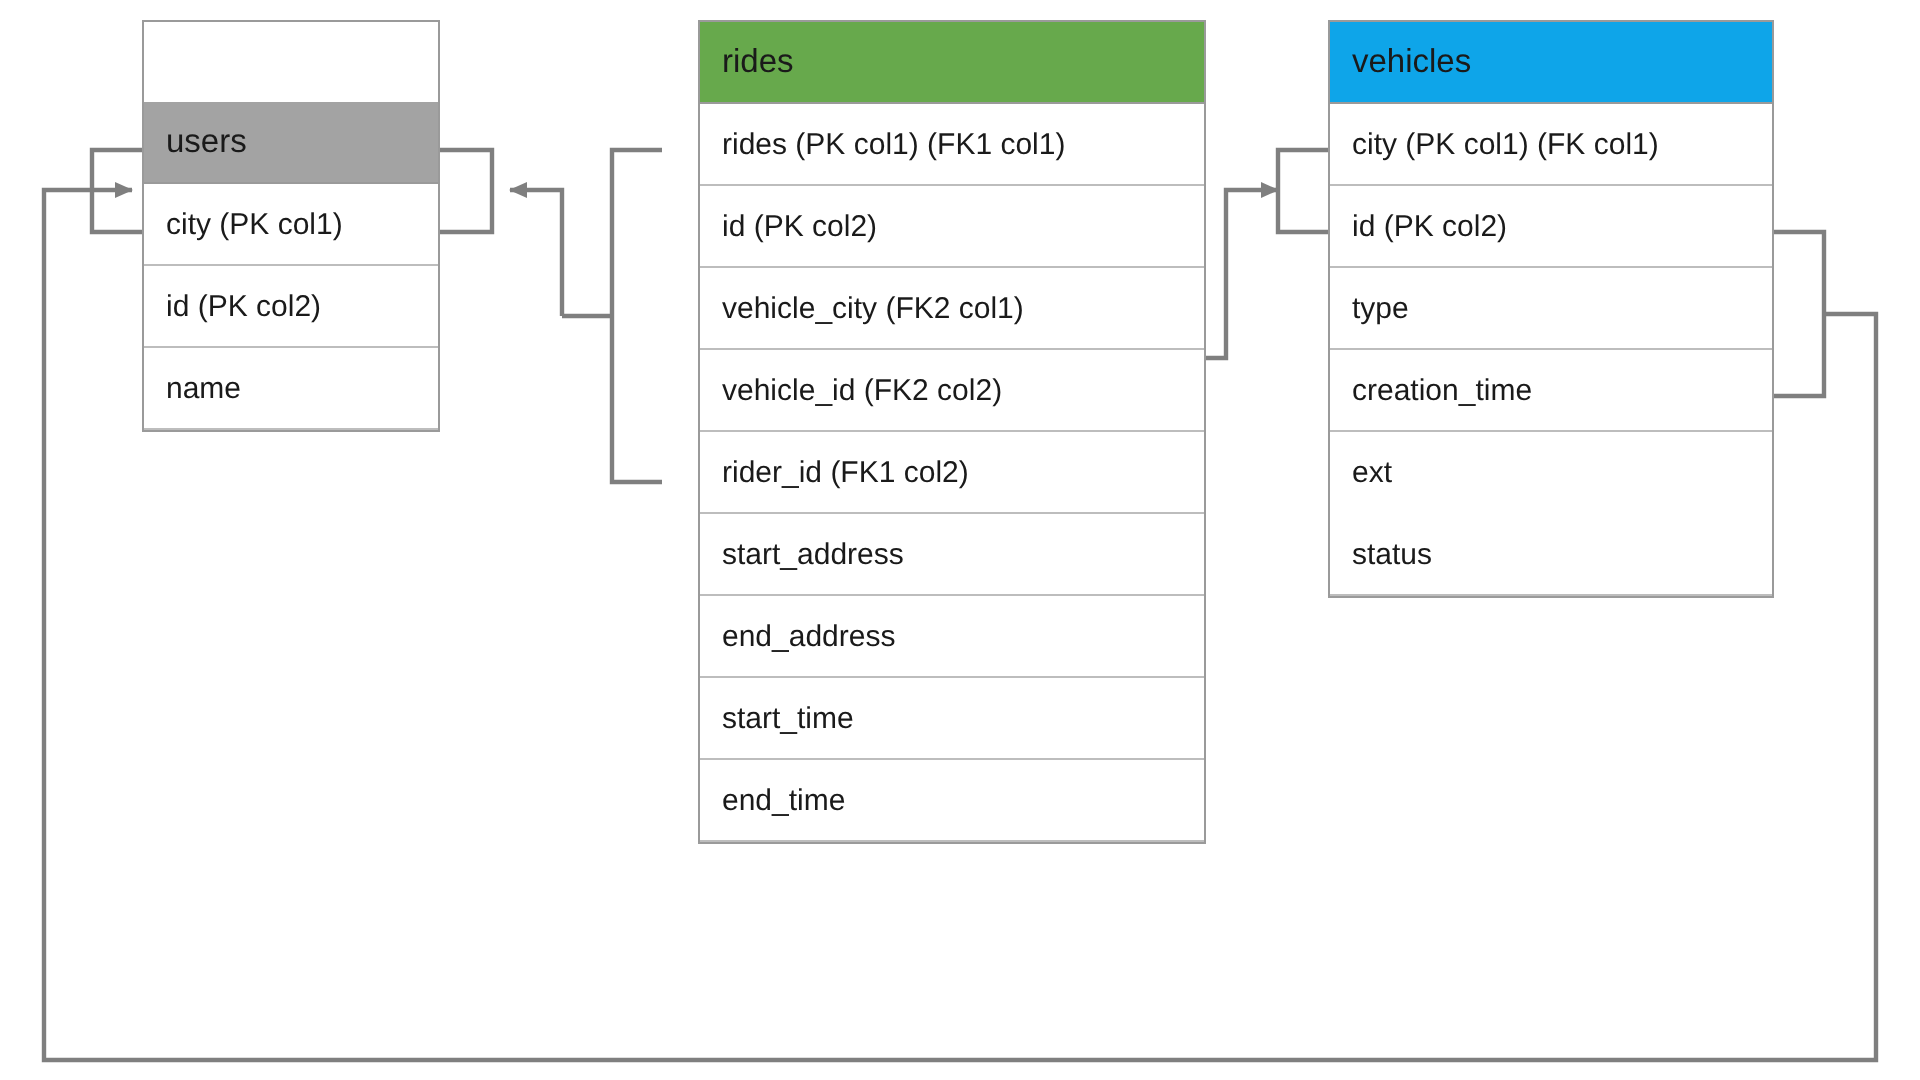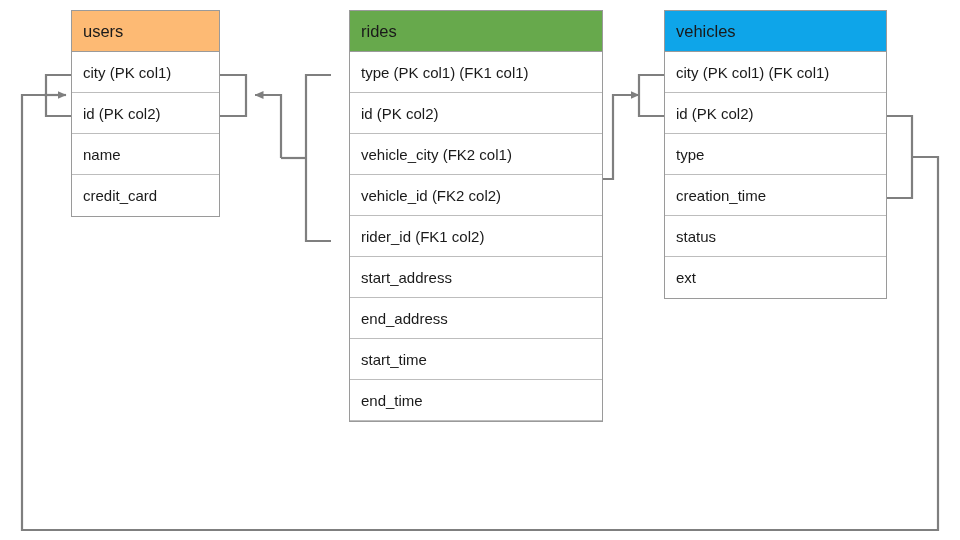--- a/index.html
+++ b/index.html
@@ -83,43 +83,42 @@
 
     <g>
       <path d="M887,116 L912,116 L912,198 L887,198" fill="none" stroke="#7f7f7f" stroke-width="2.2"></path>
       <path d="M912,157 L938,157 L938,530 L22,530 L22,95 L44,95" fill="none" stroke="#7f7f7f" stroke-width="2.2"></path>
       <path d="M71,75 L46,75 L46,116 L71,116" fill="none" stroke="#7f7f7f" stroke-width="2.2"></path>
       <path d="M44,95 L66,95" fill="none" stroke="#7f7f7f" stroke-width="2.2" marker-end="url(#arrowhead)"></path>
     </g>
   </svg>
 
   <div class="table-box" style="left:71px; top:10px; width:149px;">
-    <div class="table-header" style="background:#fdba74;">users</div>
+    <div class="table-header" style="background:#a3a3a3;margin-top:40px;">users</div>
     <div class="table-row">city (PK col1)</div>
     <div class="table-row">id (PK col2)</div>
     <div class="table-row">name</div>
-    <div class="table-row last">credit_card</div>
   </div>
 
   <div class="table-box" style="left:349px; top:10px; width:254px;">
     <div class="table-header" style="background:#67a94c;">rides</div>
-    <div class="table-row">type (PK col1) (FK1 col1)</div>
+    <div class="table-row">rides (PK col1) (FK1 col1)</div>
     <div class="table-row">id (PK col2)</div>
     <div class="table-row">vehicle_city (FK2 col1)</div>
     <div class="table-row">vehicle_id (FK2 col2)</div>
     <div class="table-row">rider_id (FK1 col2)</div>
     <div class="table-row">start_address</div>
     <div class="table-row">end_address</div>
     <div class="table-row">start_time</div>
     <div class="table-row">end_time</div>
   </div>
 
   <div class="table-box" style="left:664px; top:10px; width:223px;">
     <div class="table-header" style="background:#0ea5e9;">vehicles</div>
     <div class="table-row">city (PK col1) (FK col1)</div>
     <div class="table-row">id (PK col2)</div>
     <div class="table-row">type</div>
     <div class="table-row">creation_time</div>
+    <div class="table-row last">ext</div>
     <div class="table-row">status</div>
-    <div class="table-row last">ext</div>
   </div>
 
 </div>
 
 </body></html>

